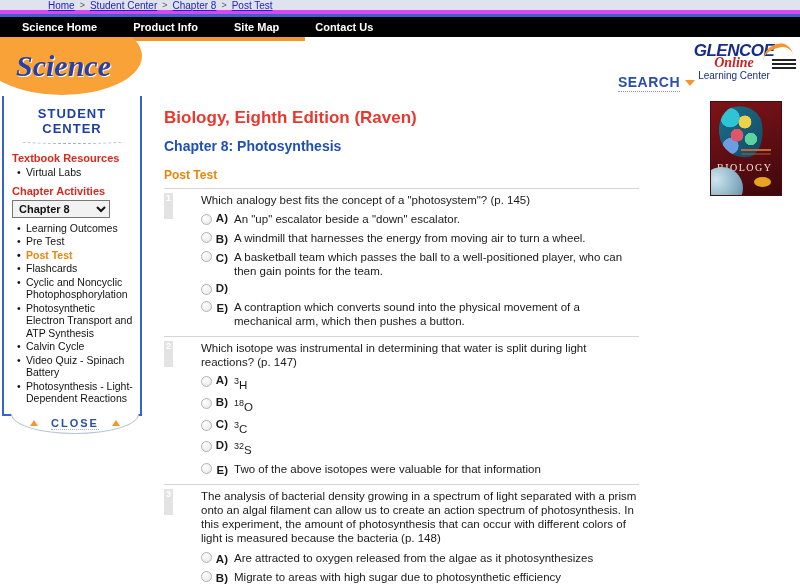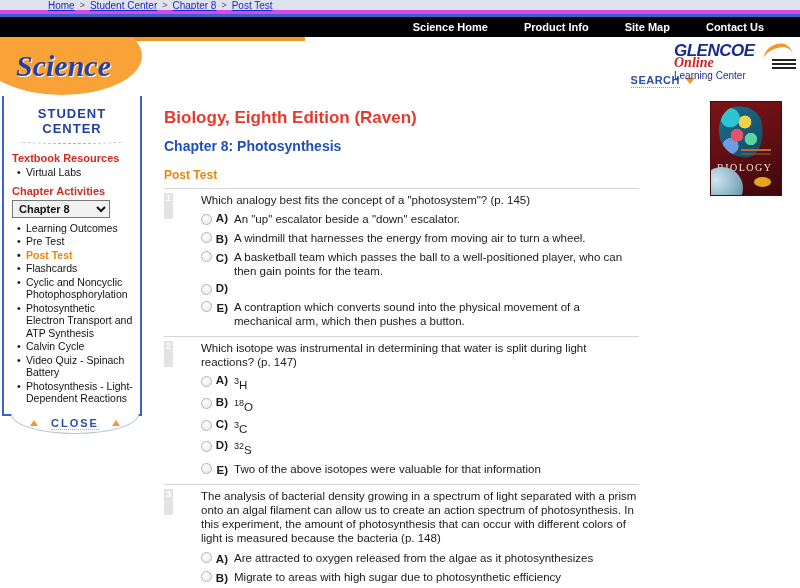--- a/index.html
+++ b/index.html
@@ -34,21 +34,20 @@
   .topnav-wrap { position: relative; }
   .blue-stripe { height: 3px; background: #3a63c8; width: 100%; }
   .topnav {
     height: 20px;
     background: #000000;
     display: flex;
     align-items: center;
     padding-left: 22px;
     position: relative;
     z-index: 3;
-    justify-content: flex-end;
   }
   .topnav a {
     color: #ffffff;
     font-size: 11px;
     font-weight: bold;
     text-decoration: none;
     margin-right: 36px;
     white-space: nowrap;
   }
   .orange-stripe {
@@ -80,36 +79,36 @@
     color: #2b3fa0;
     text-shadow: 1px 1px 0 #ffffff;
     letter-spacing: 0px;
   }
   .search-box {
     position: absolute;
     right: 105px; top: 33px;
     display: flex; align-items: center;
   }
   .search-label {
-    font-size: 11px; font-weight: bold; color: #2b4ea8;
+    font-size: 14px; font-weight: bold; color: #2b4ea8;
     letter-spacing: 0.5px;
     border-bottom: 1px dotted #8899bb;
     padding-bottom: 1px;
   }
   .search-caret {
     width: 0; height: 0; margin-left: 5px;
     border-left: 5px solid transparent;
     border-right: 5px solid transparent;
     border-top: 6px solid #f3972d;
   }
   .olc-logo {
     position: absolute;
     right: 6px; top: 2px;
     width: 120px; height: 62px;
-    text-align: left;
+    text-align: center;
   }
   .olc-glencoe {
     font-family: "Liberation Sans", sans-serif;
     font-weight: bold; font-style: italic;
     font-size: 17px; color: #1a2c8a;
     letter-spacing: -0.5px;
     line-height: 16px;
   }
   .olc-online {
     font-family: "Liberation Serif", serif;

